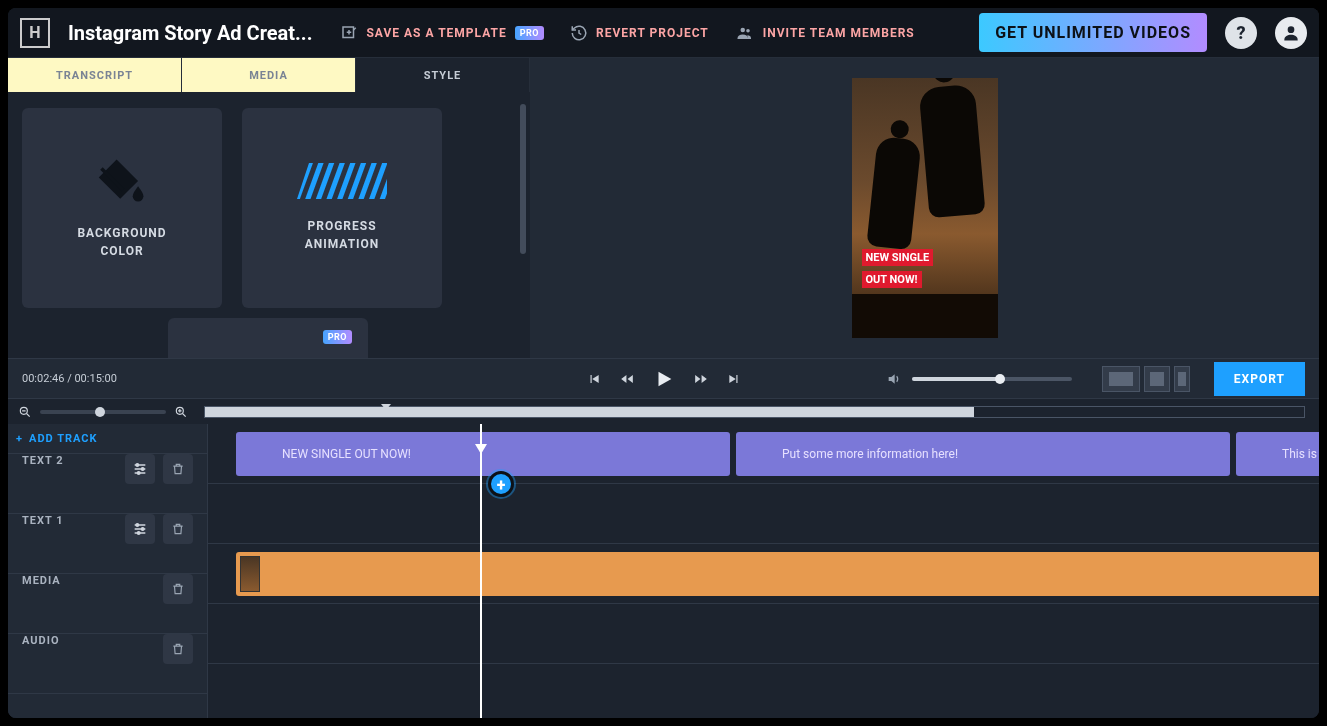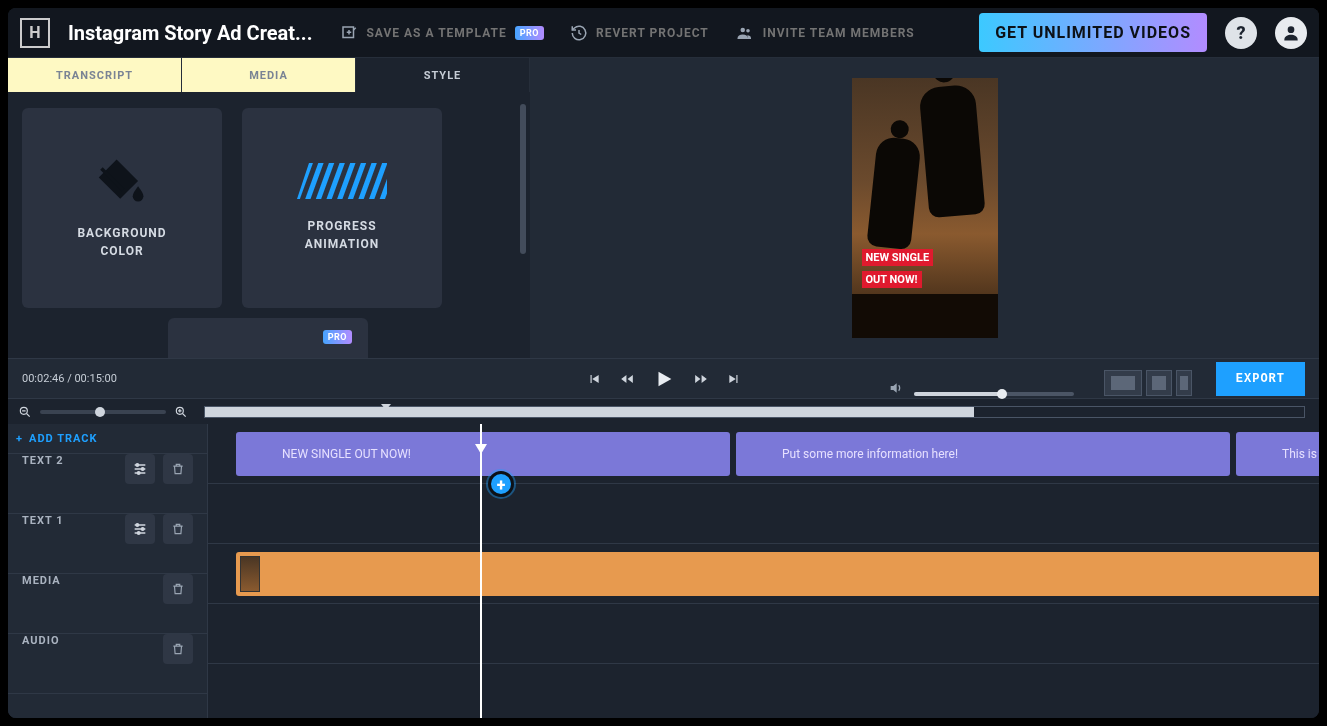--- a/index.html
+++ b/index.html
@@ -36,21 +36,21 @@
     display: flex; align-items: center; justify-content: center;
     font-weight: bold; color: #ccc; font-size: 16px;
   }
   .project-title {
     font-size: 20px; font-weight: 700; color: #fff;
     max-width: 260px; overflow: hidden; white-space: nowrap;
   }
   .top-actions { display: flex; align-items: center; gap: 26px; margin-left: 10px; }
   .top-action { display: flex; align-items: center; gap: 8px; cursor: pointer; }
   .top-action .icon { color: #9aa5b3; }
-  .top-action .lbl { font-size: 12px; font-weight: 700; letter-spacing: 1px; color: #737373; }
+  .top-action .lbl { font-size: 12px; font-weight: 700; letter-spacing: 1px; color: #fca5a5; }
   .pro-badge {
     font-size: 9px; font-weight: 700; letter-spacing: 0.5px; color: #fff;
     padding: 2px 5px; border-radius: 3px;
     background: linear-gradient(90deg,#47a4ff,#b28cff);
   }
   .spacer { flex: 1; }
   .unlimited-btn {
     background: linear-gradient(90deg,#3cc9ff,#b28cff);
     color: #0d1117; font-weight: 700; font-size: 16px; letter-spacing: 1px;
     padding: 10px 16px; border-radius: 4px; cursor: pointer;
@@ -90,21 +90,21 @@
   .grass{position:absolute; bottom:0; left:0; right:0; height:44px; background:#120b05;}
   .caption { position:absolute; left:10px; background:#e01a2e; color:#fff; font-weight:700; font-size:11px; padding:2px 4px;}
   .caption.l1{ bottom:72px;}
   .caption.l2{ bottom:50px;}
 
   
   .playbar { height:40px; background:#222a36; border-top:1px solid #2f3846; display:flex; align-items:center; padding:0 14px; gap:14px;}
   .time-lbl { font-size:11px; color:#c6cdd6;}
   .play-controls { position:absolute; left:50%; transform:translateX(-50%); display:flex; gap:18px; align-items:center;}
   .play-btn svg { display:block;}
-  .vol-area{ margin-left:auto; display:flex; align-items:flex-end; gap:10px;font-family:Liberation Mono, monospace;}
+  .vol-area{ margin-left:auto; display:flex; align-items:center; gap:10px;}
   .vol-slider{ width:160px; height:4px; background:#4b5565; border-radius:2px; position:relative;}
   .vol-fill{ position:absolute; left:0; top:0; height:100%; width:55%; background:#cfd5dd; border-radius:2px;}
   .vol-knob{ position:absolute; left:55%; top:50%; width:10px; height:10px; background:#e9edf2; border-radius:50%; transform:translate(-50%,-50%);}
   .aspect-icons{ display:flex; gap:4px; margin-left:20px;}
   .aspect{ background:#333c4a; border:1px solid #4a5566; display:flex; align-items:center; justify-content:center;}
   .aspect.a1{ width:38px; height:26px;}
   .aspect.a2{ width:26px; height:26px;}
   .aspect.a3{ width:16px; height:26px;}
   .aspect .innr{ background:#5c6778; }
   .a1 .innr{width:24px;height:14px;}

